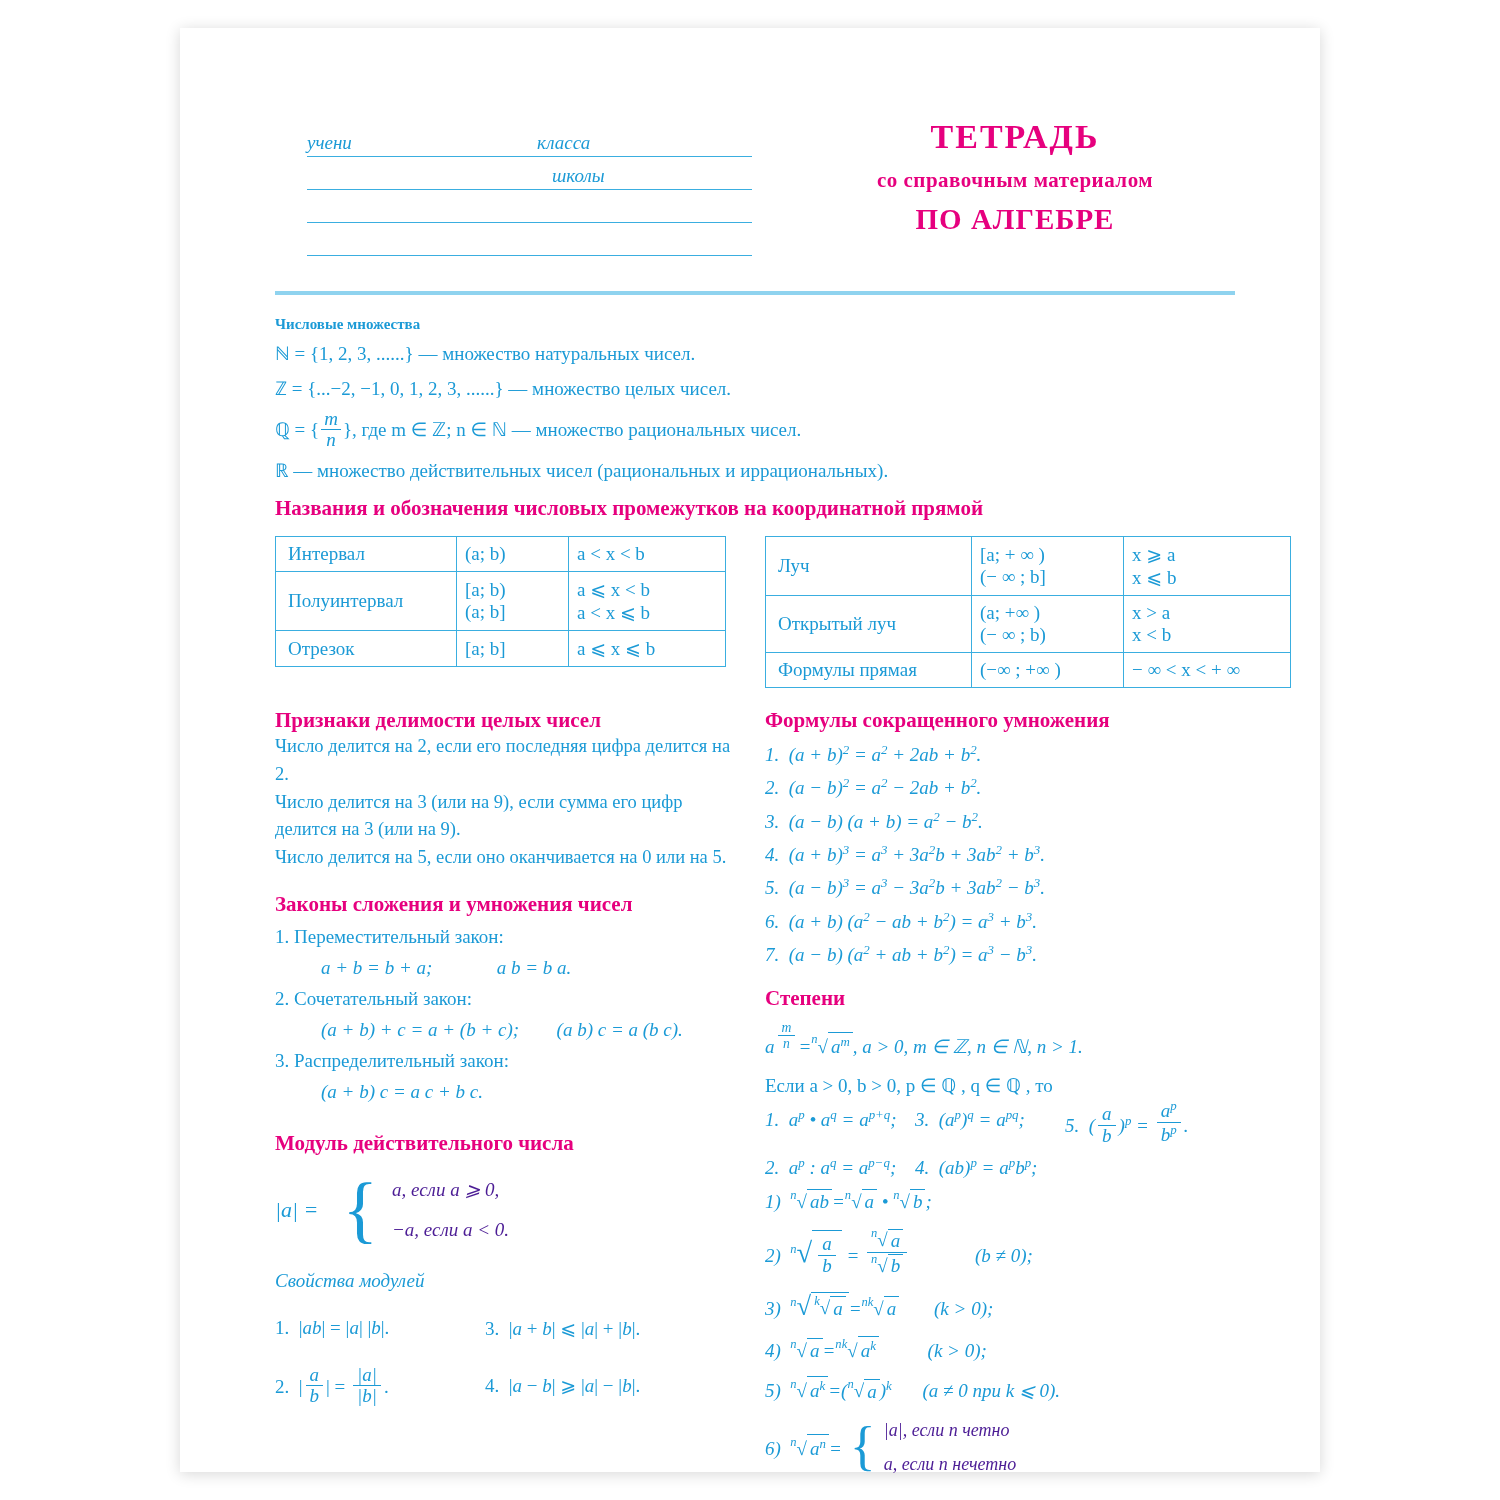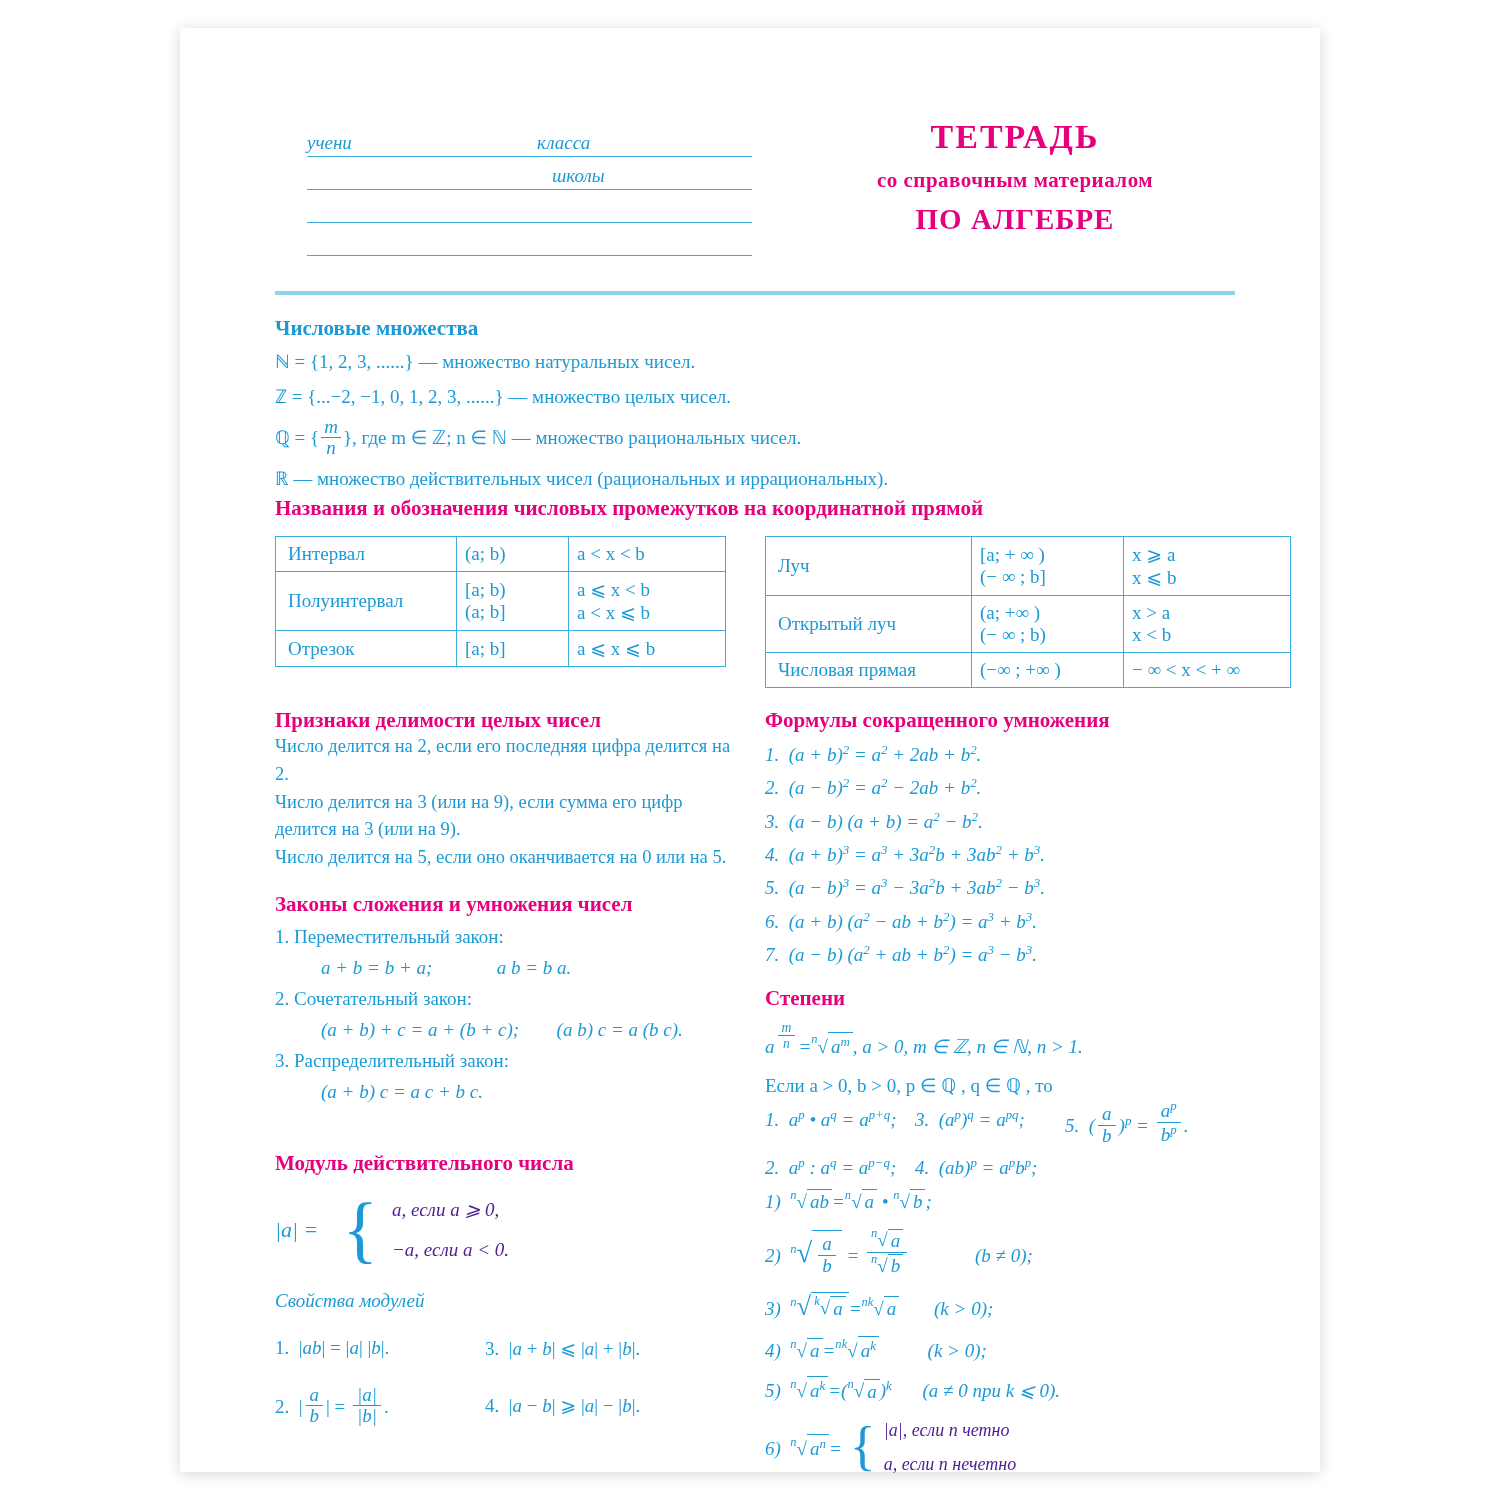--- a/index.html
+++ b/index.html
@@ -85,21 +85,21 @@
     left: 95px;
     top: 263px;
     width: 960px;
     height: 4px;
     background: #8fd3ef;
   }
   
   .sec-h-blue {
     color: #1b9ad6;
     font-weight: bold;
-    font-size: 21px;
+    font-size: 15px;
   }
   .sec-h-pink {
     color: #e6007e;
     font-weight: bold;
     font-size: 21px;
   }
   .blue {
     color: #1b9ad6;
   }
   .body-txt {
@@ -260,21 +260,21 @@
       <td>
         <div>(a; +∞ )</div>
         <div>(− ∞ ; b)</div>
       </td>
       <td>
         <div>x &gt; a</div>
         <div>x &lt; b</div>
       </td>
     </tr>
     <tr>
-      <td class="lft">Числовая прямая</td>
+      <td class="lft">Формулы прямая</td>
       <td>(−∞ ; +∞ )</td>
       <td>− ∞ &lt; x &lt; + ∞</td>
     </tr>
   </tbody>
     </table>
 
   <div class="abs" id="col-left">
 
     <div class="sec-h-pink">Признаки делимости целых чисел</div>
     <div class="para">Число делится на 2, если его последняя цифра делится на 2.</div>
@@ -304,21 +304,21 @@
     </div>
 
     <div class="list-line">
       <span>3.</span>
       <span>Распределительный закон:</span>
     </div>
     <div class="list-line indent formula">
       <span>(a + b) c = a c + b c.</span>
     </div>
 
-    <div class="sec-h-pink sub-h" style="margin-top:48px">Модуль действительного числа</div>
+    <div class="sec-h-pink sub-h" style="margin-top:28px">Модуль действительного числа</div>
 
     <div class="brace-row">
       <span class="blue" style="font-size:22px;font-style:italic">|a| =</span>
       <span class="brace">{</span>
       <span class="brace-lines">
         <div>a, если a ⩾ 0,</div>
         <div>−a, если a &lt; 0.</div>
       </span>
     </div>
 

